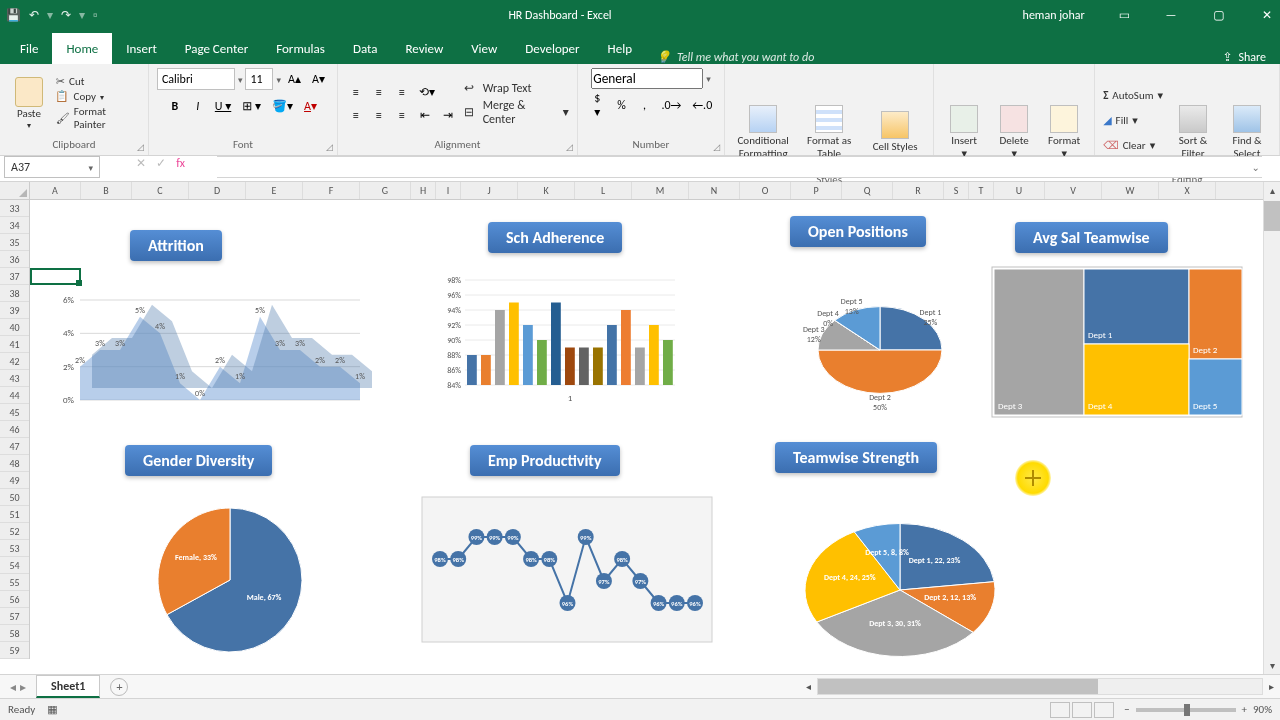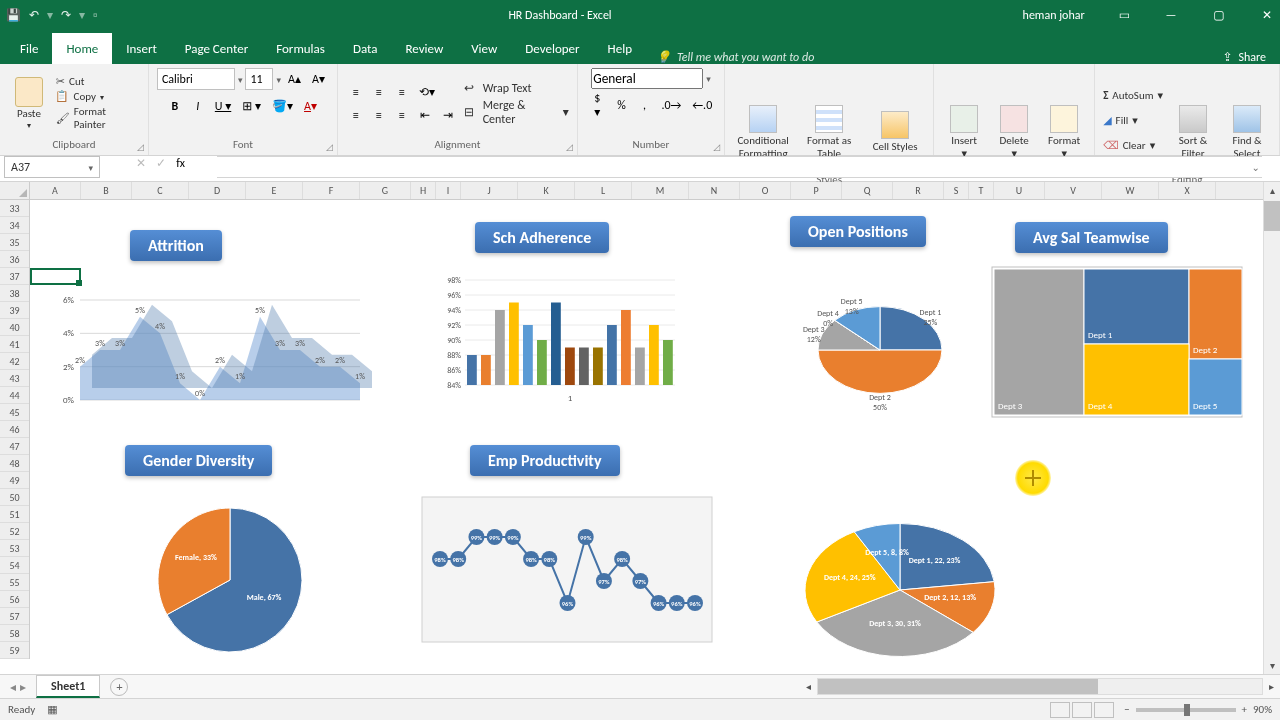--- a/index.html
+++ b/index.html
@@ -269,21 +269,21 @@
 </div>
 
 <div class="fbar">
   <div class="namebox">
       <span>A37</span>
       <span style="font-size:9px;color:#666">▾</span>
     </div>
   <div class="fxarea">
     <span style="color:#bbb">✕</span>
     <span style="color:#bbb">✓</span>
-    <span style="color:#000000">fx</span>
+    <span style="color:#ec4899">fx</span>
   </div>
   <div class="fxbar">
       <span class="fxdrop">⌄</span>
     </div>
 </div>
 
 <div class="gridwrap">
   <div style="display:flex;flex-direction:column">
     <div class="corner"></div>
     <div class="rowhdrs" id="rowhdrs">
@@ -340,25 +340,26 @@
         <div class="ch" style="width: 25px;">T</div>
         <div class="ch" style="width: 51px;">U</div>
         <div class="ch" style="width: 57px;">V</div>
         <div class="ch" style="width: 57px;">W</div>
         <div class="ch" style="width: 57px;">X</div>
       </div>
     <div class="sheet" id="sheet">
       <div class="sel" style="left:0px; top:68px; width:51px; height:17px;"></div>
 
       <div class="titlebox" style="left:100px; top:30px">Attrition</div>
-      <div class="titlebox" style="left:445px; top:22px">Sch Adherence</div>
+      <div class="titlebox" style="left:458px; top:22px">Sch Adherence</div>
       <div class="titlebox" style="left:760px; top:16px">Open Positions</div>
       <div class="titlebox" style="left:95px;  top:245px">Gender Diversity</div>
       <div class="titlebox" style="left:985px; top:22px">Avg Sal Teamwise</div>
       <div class="titlebox" style="left:440px; top:245px">Emp Productivity</div>
+      <div class="titlebox" style="left:745px; top:242px">Teamwise Strength</div>
 
       <svg class="chart" id="svg-attrition" style="left:10px; top:70px" width="350" height="150">
           <line x1="40" y1="130" x2="320" y2="130" stroke="#d9d9d9"></line>
           <text x="34" y="133" font-size="9" fill="#555" text-anchor="end" font-weight="normal">0%</text>
           <line x1="40" y1="96.66666666666667" x2="320" y2="96.66666666666667" stroke="#d9d9d9"></line>
           <text x="34" y="99.66666666666667" font-size="9" fill="#555" text-anchor="end" font-weight="normal">2%</text>
           <line x1="40" y1="63.33333333333334" x2="320" y2="63.33333333333334" stroke="#d9d9d9"></line>
           <text x="34" y="66.33333333333334" font-size="9" fill="#555" text-anchor="end" font-weight="normal">4%</text>
           <line x1="40" y1="30" x2="320" y2="30" stroke="#d9d9d9"></line>
           <text x="34" y="33" font-size="9" fill="#555" text-anchor="end" font-weight="normal">6%</text>

